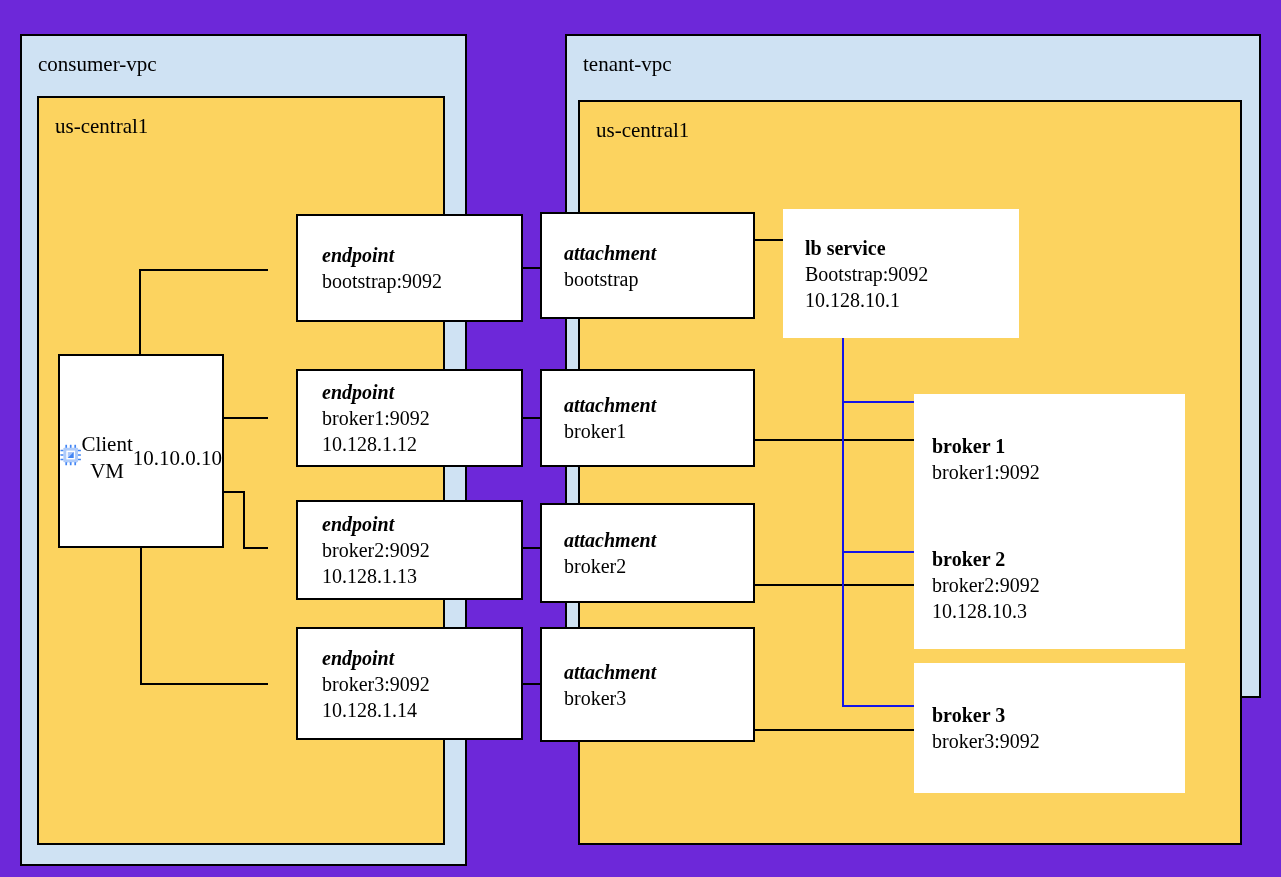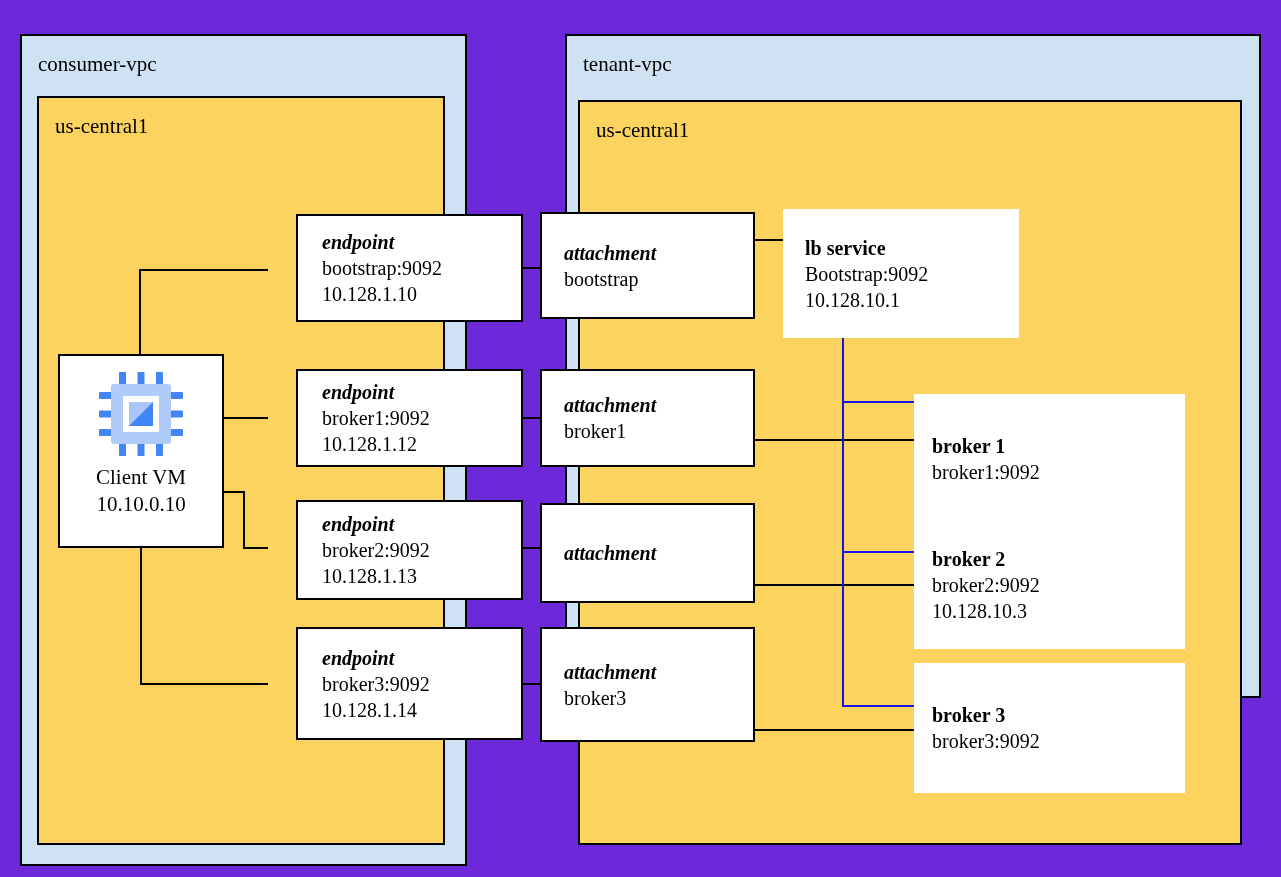--- a/index.html
+++ b/index.html
@@ -27,21 +27,21 @@
   }
   .bordered{border:2px solid var(--box-border);}
   .t-italic{font-weight:bold;font-style:italic;}
   .t-bold{font-weight:bold;}
   .endpoint-box{left:268px;width:227px;padding-left:24px;margin-left:28px;}
   .attachment-box{left:540px;width:215px;padding-left:22px;}
   .broker-box{left:914px;width:271px;padding-left:18px;}
   .lb-box{left:783px;top:177px;width:236px;height:129px;padding-left:22px;margin-top:32px;}
   .client-vm{
     left:58px;top:354px;width:166px;height:194px;
-    display:flex;flex-direction:column;align-items:center;justify-content:flex-start;
+    display:flex;flex-direction:row;align-items:center;justify-content:flex-start;
     text-align:center;font-size:21px;line-height:27px;padding-top:14px;
   }
   .client-vm .vm-icon{width:88px;height:88px;margin-bottom:6px;}
 </style>
 </head>
 <body>
 
 <div class="canvas">
 
   <div class="vpc" style="left:20px;top:34px;width:447px;height:832px;">
@@ -97,21 +97,20 @@
       <rect x="32" y="32" width="24" height="24" fill="#a9c6fa"></rect>
       <polygon points="32,56 56,32 56,56" fill="#4285f4"></polygon>
     </svg>
     <div>Client VM</div>
     <div>10.10.0.10</div>
   </div>
 
   <div class="node bordered endpoint-box" style="top:214px;height:108px;">
     <div class="t-italic">endpoint</div>
     <div>bootstrap:9092</div>
-    <div>10.128.1.10</div>
   </div>
   <div class="node bordered endpoint-box" style="top:369px;height:98px;">
     <div class="t-italic">endpoint</div>
     <div>broker1:9092</div>
     <div>10.128.1.12</div>
   </div>
   <div class="node bordered endpoint-box" style="top:500px;height:100px;">
     <div class="t-italic">endpoint</div>
     <div>broker2:9092</div>
     <div>10.128.1.13</div>
@@ -125,20 +124,21 @@
   <div class="node bordered attachment-box" style="top:212px;height:107px;">
     <div class="t-italic">attachment</div>
     <div>bootstrap</div>
   </div>
   <div class="node bordered attachment-box" style="top:369px;height:98px;">
     <div class="t-italic">attachment</div>
     <div>broker1</div>
   </div>
   <div class="node bordered attachment-box" style="top:503px;height:100px;">
     <div class="t-italic">attachment</div>
+    <div>broker2</div>
   </div>
   <div class="node bordered attachment-box" style="top:627px;height:115px;">
     <div class="t-italic">attachment</div>
     <div>broker3</div>
   </div>
 
   <div class="node lb-box">
     <div class="t-bold">lb service</div>
     <div>Bootstrap:9092</div>
     <div>10.128.10.1</div>

